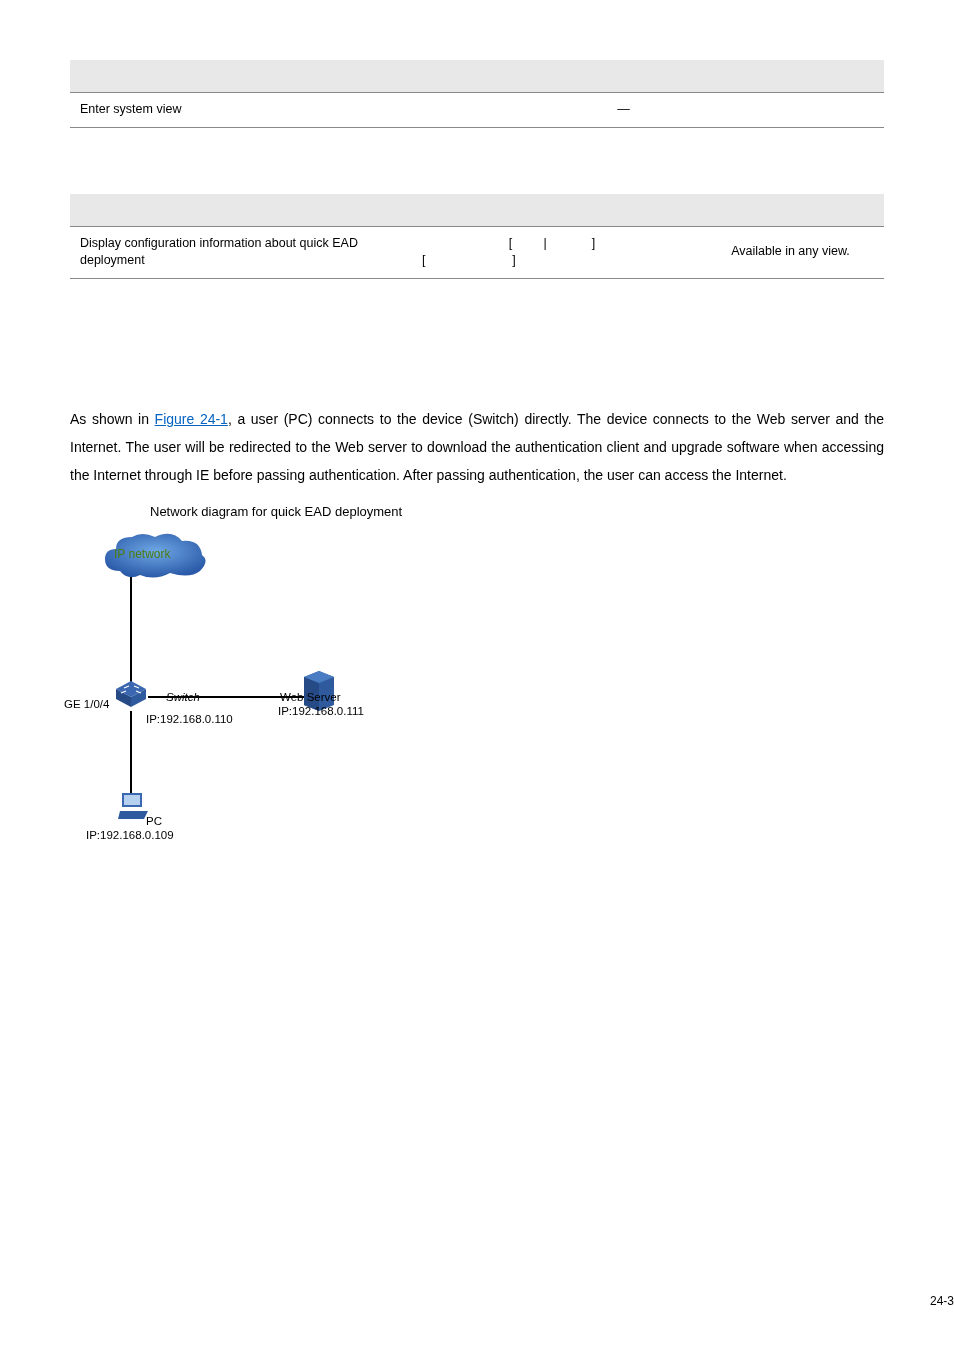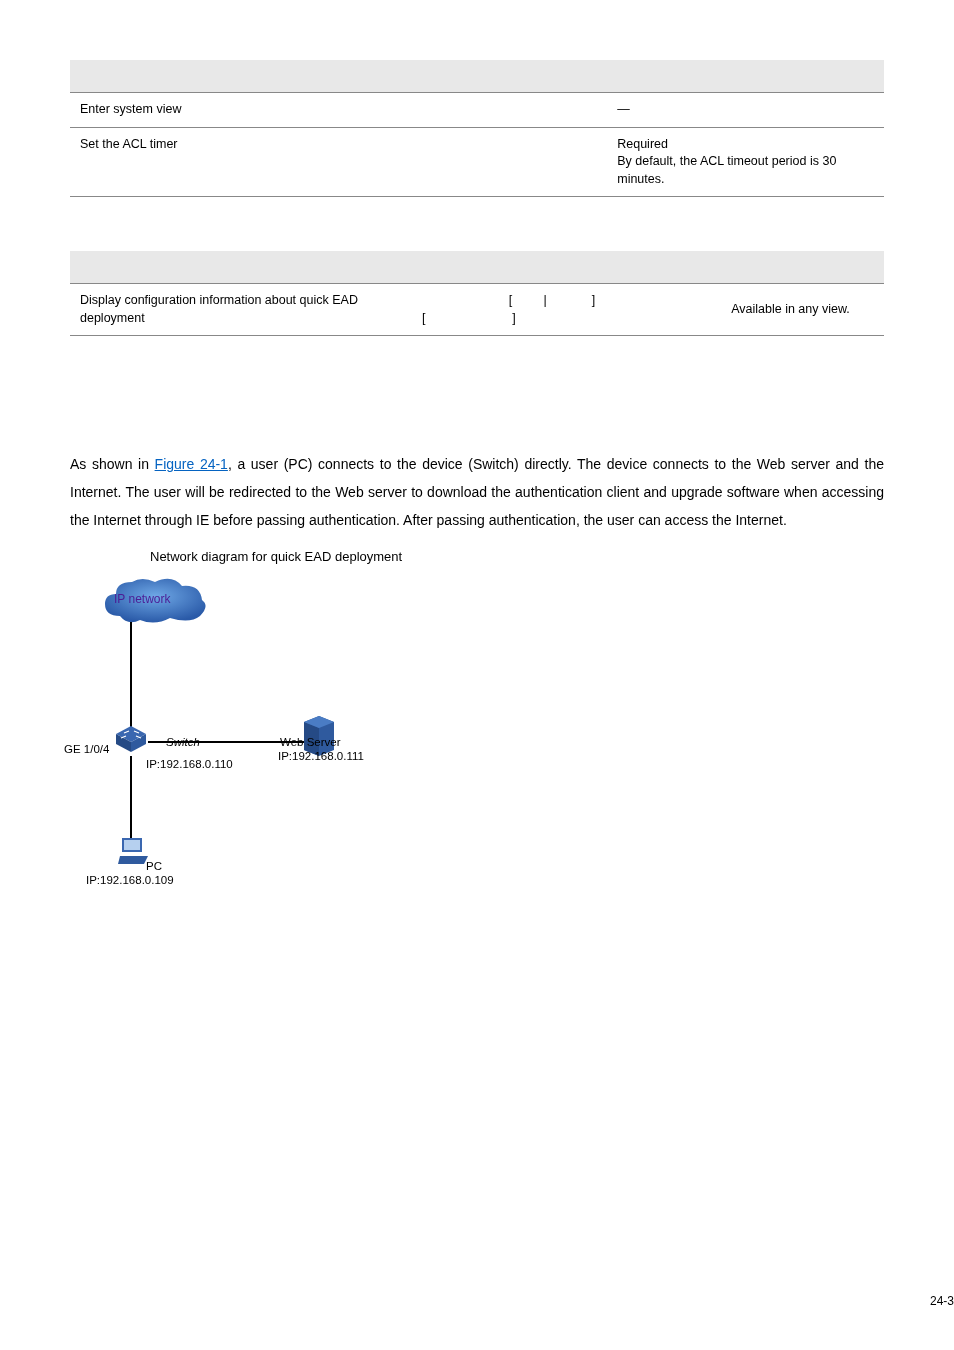--- a/index.html
+++ b/index.html
@@ -10,21 +10,21 @@
     margin: 0;
     padding: 60px 70px 40px 70px;
     width: 954px;
     height: 1350px;
     box-sizing: border-box;
     line-height: 1.4;
   }
   table {
     width: 100%;
     border-collapse: collapse;
-    margin-bottom: 4px;
+    margin-bottom: 16px;
   }
   th {
     background: #e8e8e8;
     padding: 6px 10px;
     text-align: left;
     font-weight: normal;
     border-bottom: 1px solid #888;
     height: 20px;
   }
   td {
@@ -59,21 +59,21 @@
     position: absolute;
     left: 30px;
     top: 0;
     width: 110px;
     height: 50px;
   }
   .cloud-text {
     position: absolute;
     left: 44px;
     top: 15px;
-    color: #4c1d95;
+    color: #4d7c0f;
     font-size: 12px;
   }
   .line { position: absolute; background: #000; }
   .switch-icon { position: absolute; left: 42px; top: 148px; }
   .server-icon { position: absolute; left: 232px; top: 138px; }
   .pc-icon { position: absolute; left: 48px; top: 260px; }
   .label { position: absolute; font-size: 11.5px; text-align: center; white-space: nowrap; }
   .footer { position: absolute; bottom: 40px; left: 0; right: 0; text-align: right; font-size: 12px; }
 </style>
 </head>
@@ -90,26 +90,20 @@
         <th></th>
         <th></th>
         <th></th>
       </tr>
     </thead>
   <tbody>
     <tr>
       <td>Enter system view</td>
       <td></td>
       <td>—</td>
-    </tr>
-    <tr>
-      <td>Set the ACL timer</td>
-      <td></td>
-      <td style="white-space:pre-line;">Required
-By default, the ACL timeout period is 30 minutes.</td>
     </tr>
   </tbody>
 </table>
 
 <div class="section-gap"></div>
 
 <table class="table2">
   <colgroup>
       <col class="c1">
       <col class="c2">

